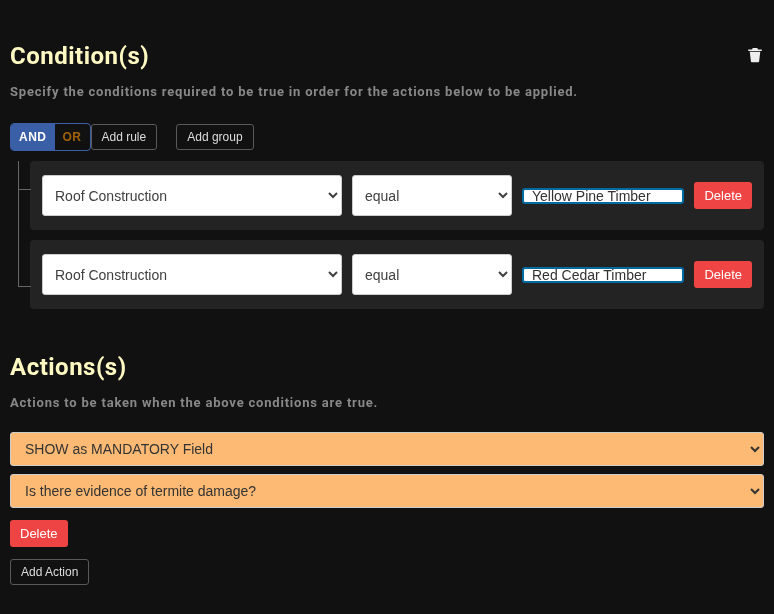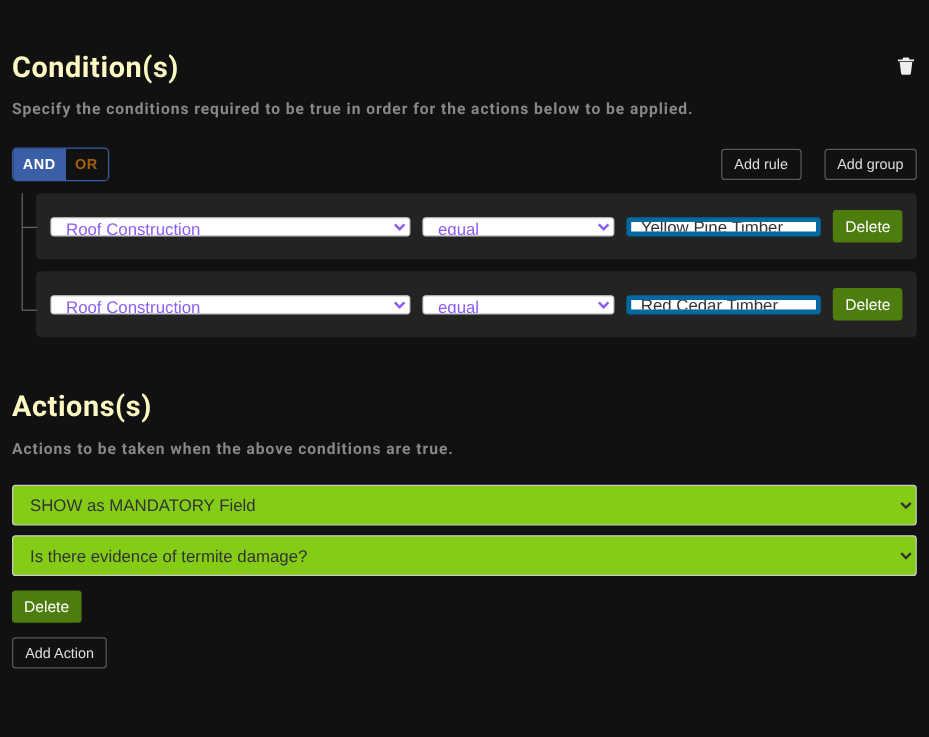--- a/index.html
+++ b/index.html
@@ -31,21 +31,21 @@
     margin-top: 14px;
     font-weight: bold;
   }
   .trash-icon {
     color: #eee;
     cursor: pointer;
   }
   .trash-icon svg { width: 18px; height: 20px; fill: #eee; }
   .toolbar-row {
     display: flex;
-    justify-content: space-between;
+    justify-content: flex-start;
     align-items: center;
     margin-top: 24px;
   }
   .logic-toggle {
     display: flex;
     border: 1px solid #3a5fa6;
     border-radius: 4px;
     overflow: hidden;
   }
   .logic-toggle button {
@@ -101,56 +101,56 @@
   .rule-row {
     background: #232323;
     border-radius: 4px;
     padding: 14px 12px;
     display: flex;
     gap: 10px;
     align-items: center;
     margin-top: 10px;
   }
   .rule-row select {
-    height: 16px;
+    height: 41px;
     background: #fff;
     border: 1px solid #ccc;
     border-radius: 3px;
     padding: 0 8px;
     font-size: 14px;
-    color: #8b5cf6;
+    color: #404040;
   }
   .rule-row input[type="text"] {
     height: 16px;
     background: #fff;
-    border: 4px solid #0369a1;
+    border: 2px solid #0369a1;
     border-radius: 3px;
     padding: 0 8px;
     font-size: 14px;
     color: #333;
     flex: 1;
     min-width: 0;
   }
   .rule-row .field-select { flex: 0 0 300px; }
   .rule-row .op-select { flex: 0 0 160px; }
   .btn-delete {
-    background: #4d7c0f;
+    background: #ef4444;
     color: #fff;
     border: none;
     border-radius: 3px;
     padding: 6px 10px;
     font-size: 13px;
     cursor: pointer;
   }
   .actions-section { margin-top: 44px; }
   .action-block { margin-top: 22px; }
   .action-block select {
     width: 100%;
     height: 34px;
-    background: #84cc16;
+    background: #fdba74;
     border: 1px solid #ccc;
     border-radius: 3px;
     padding: 4px 10px;
     font-size: 14px;
     color: #333;
     margin-bottom: 8px;
   }
   .action-delete-row { margin-top: 4px; }
   .add-action-row { margin-top: 12px; }
 </style>

